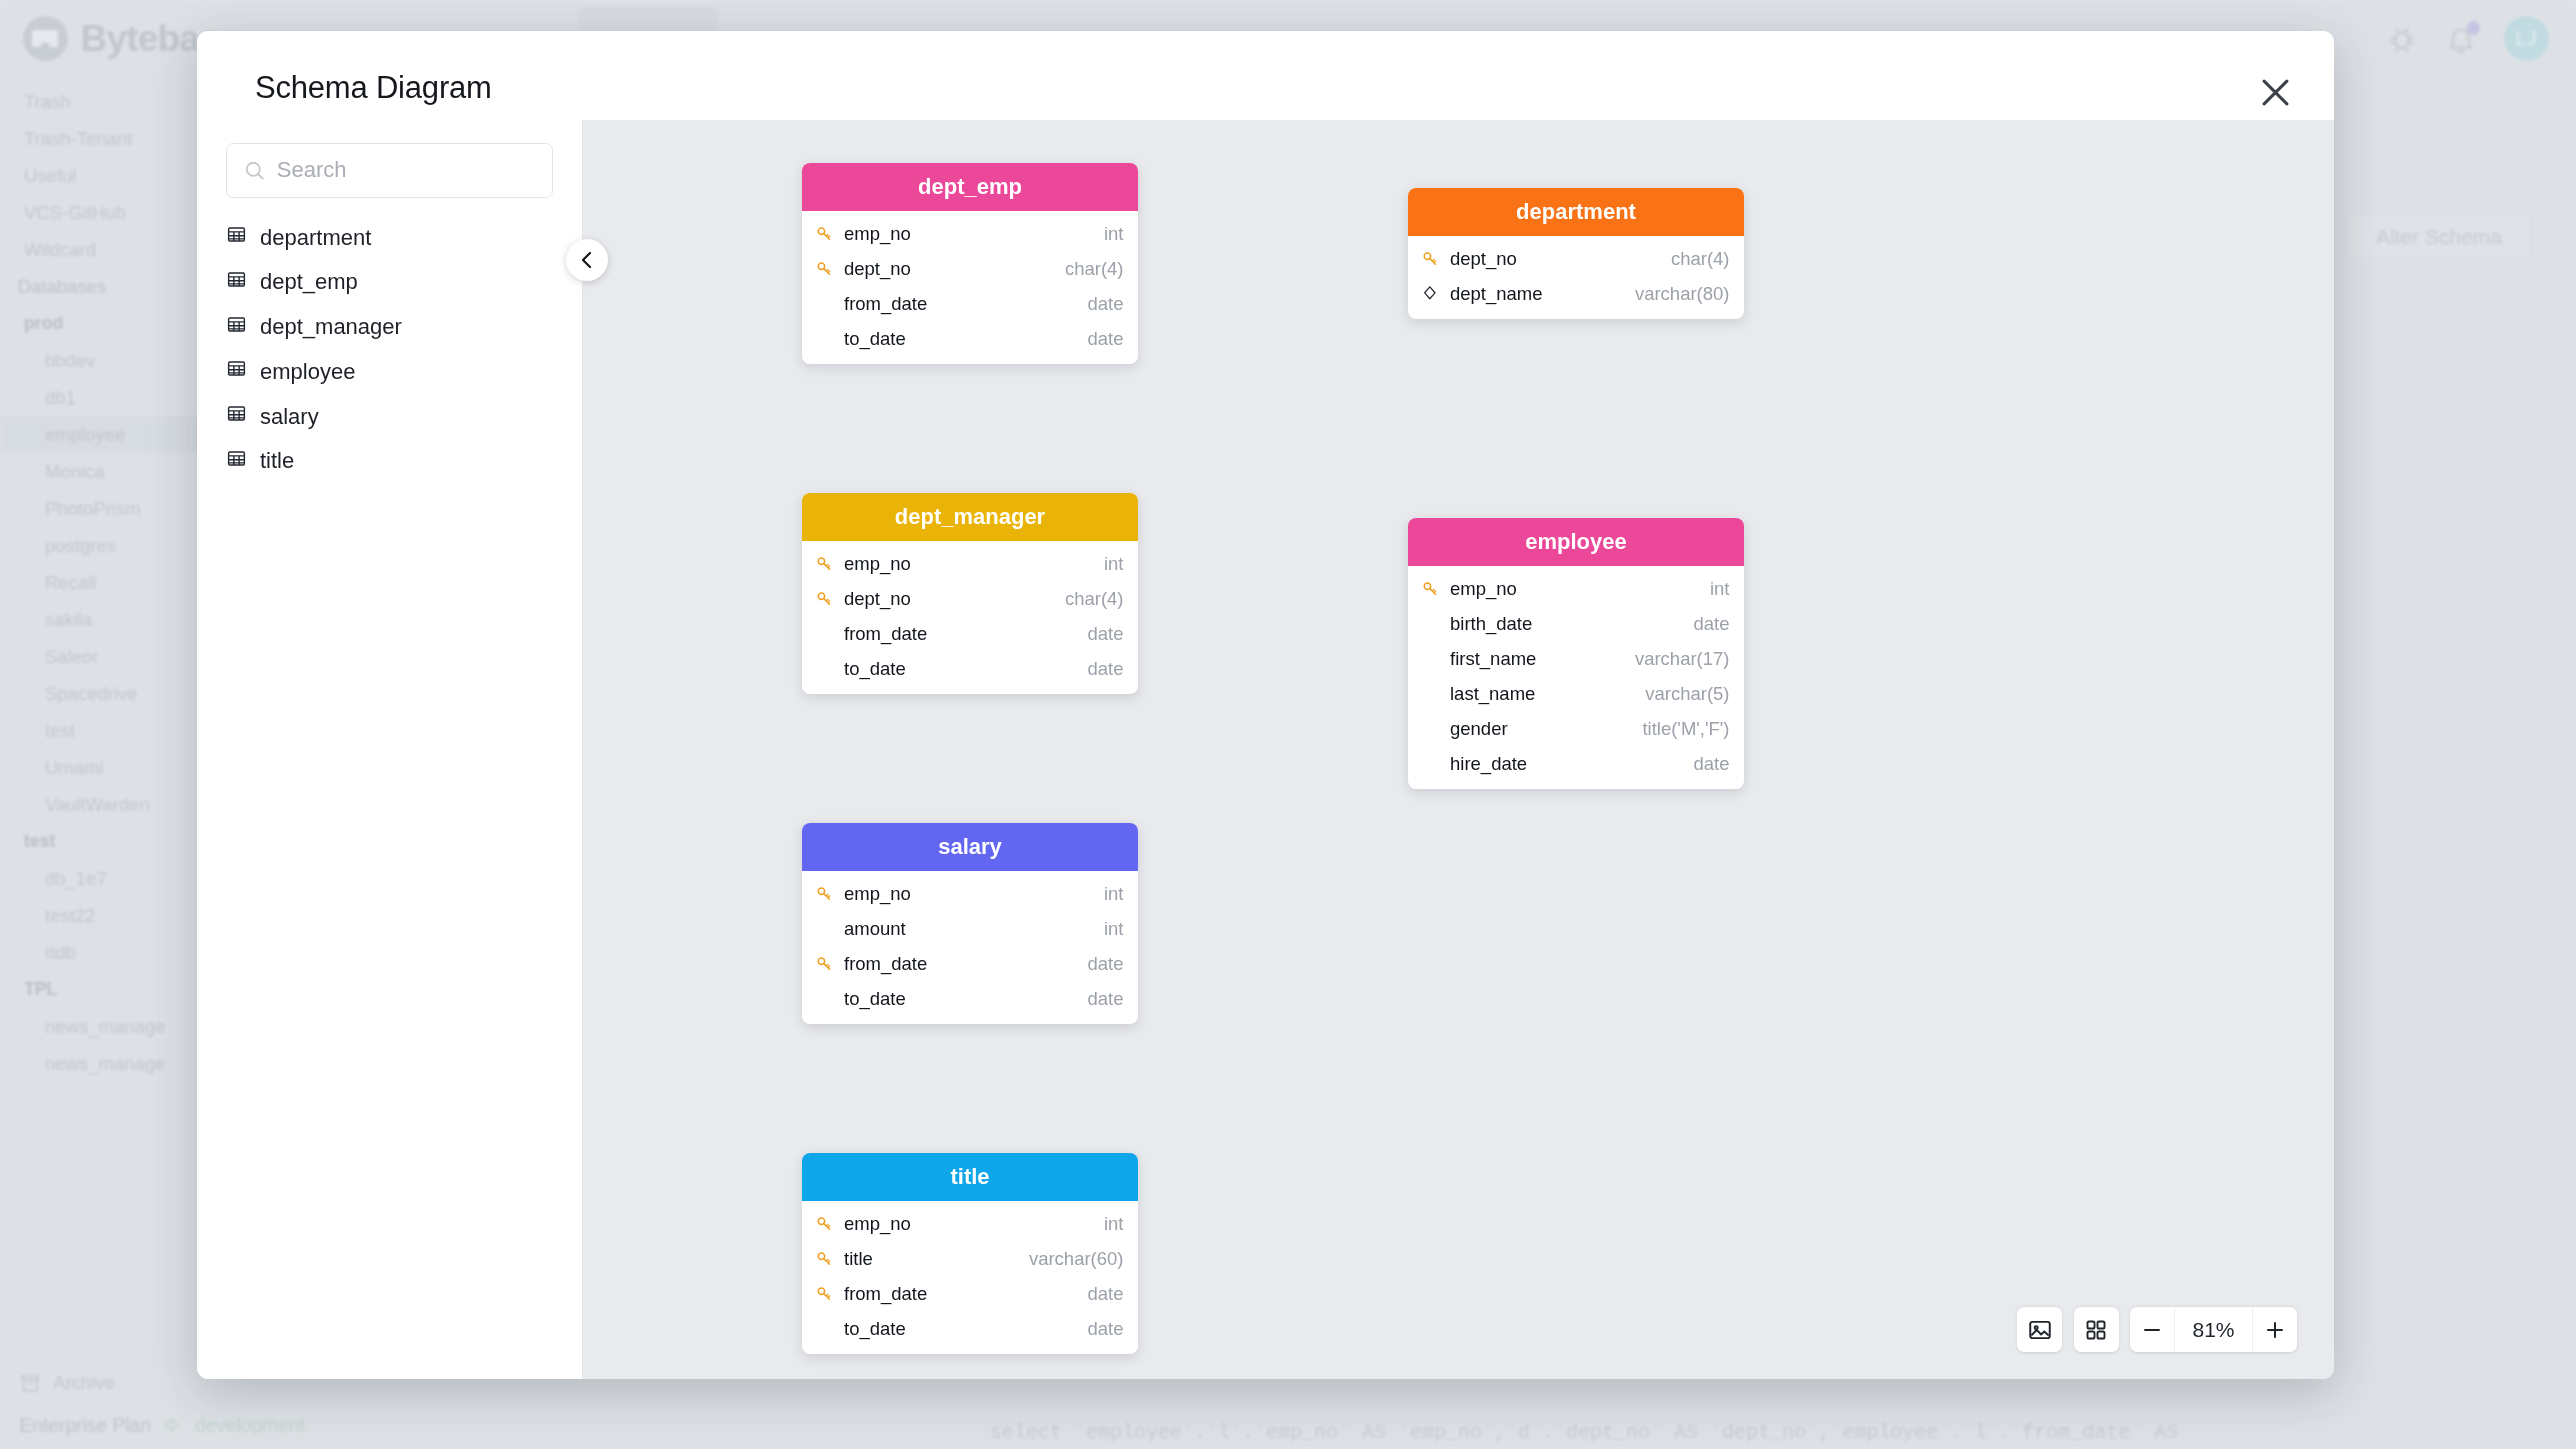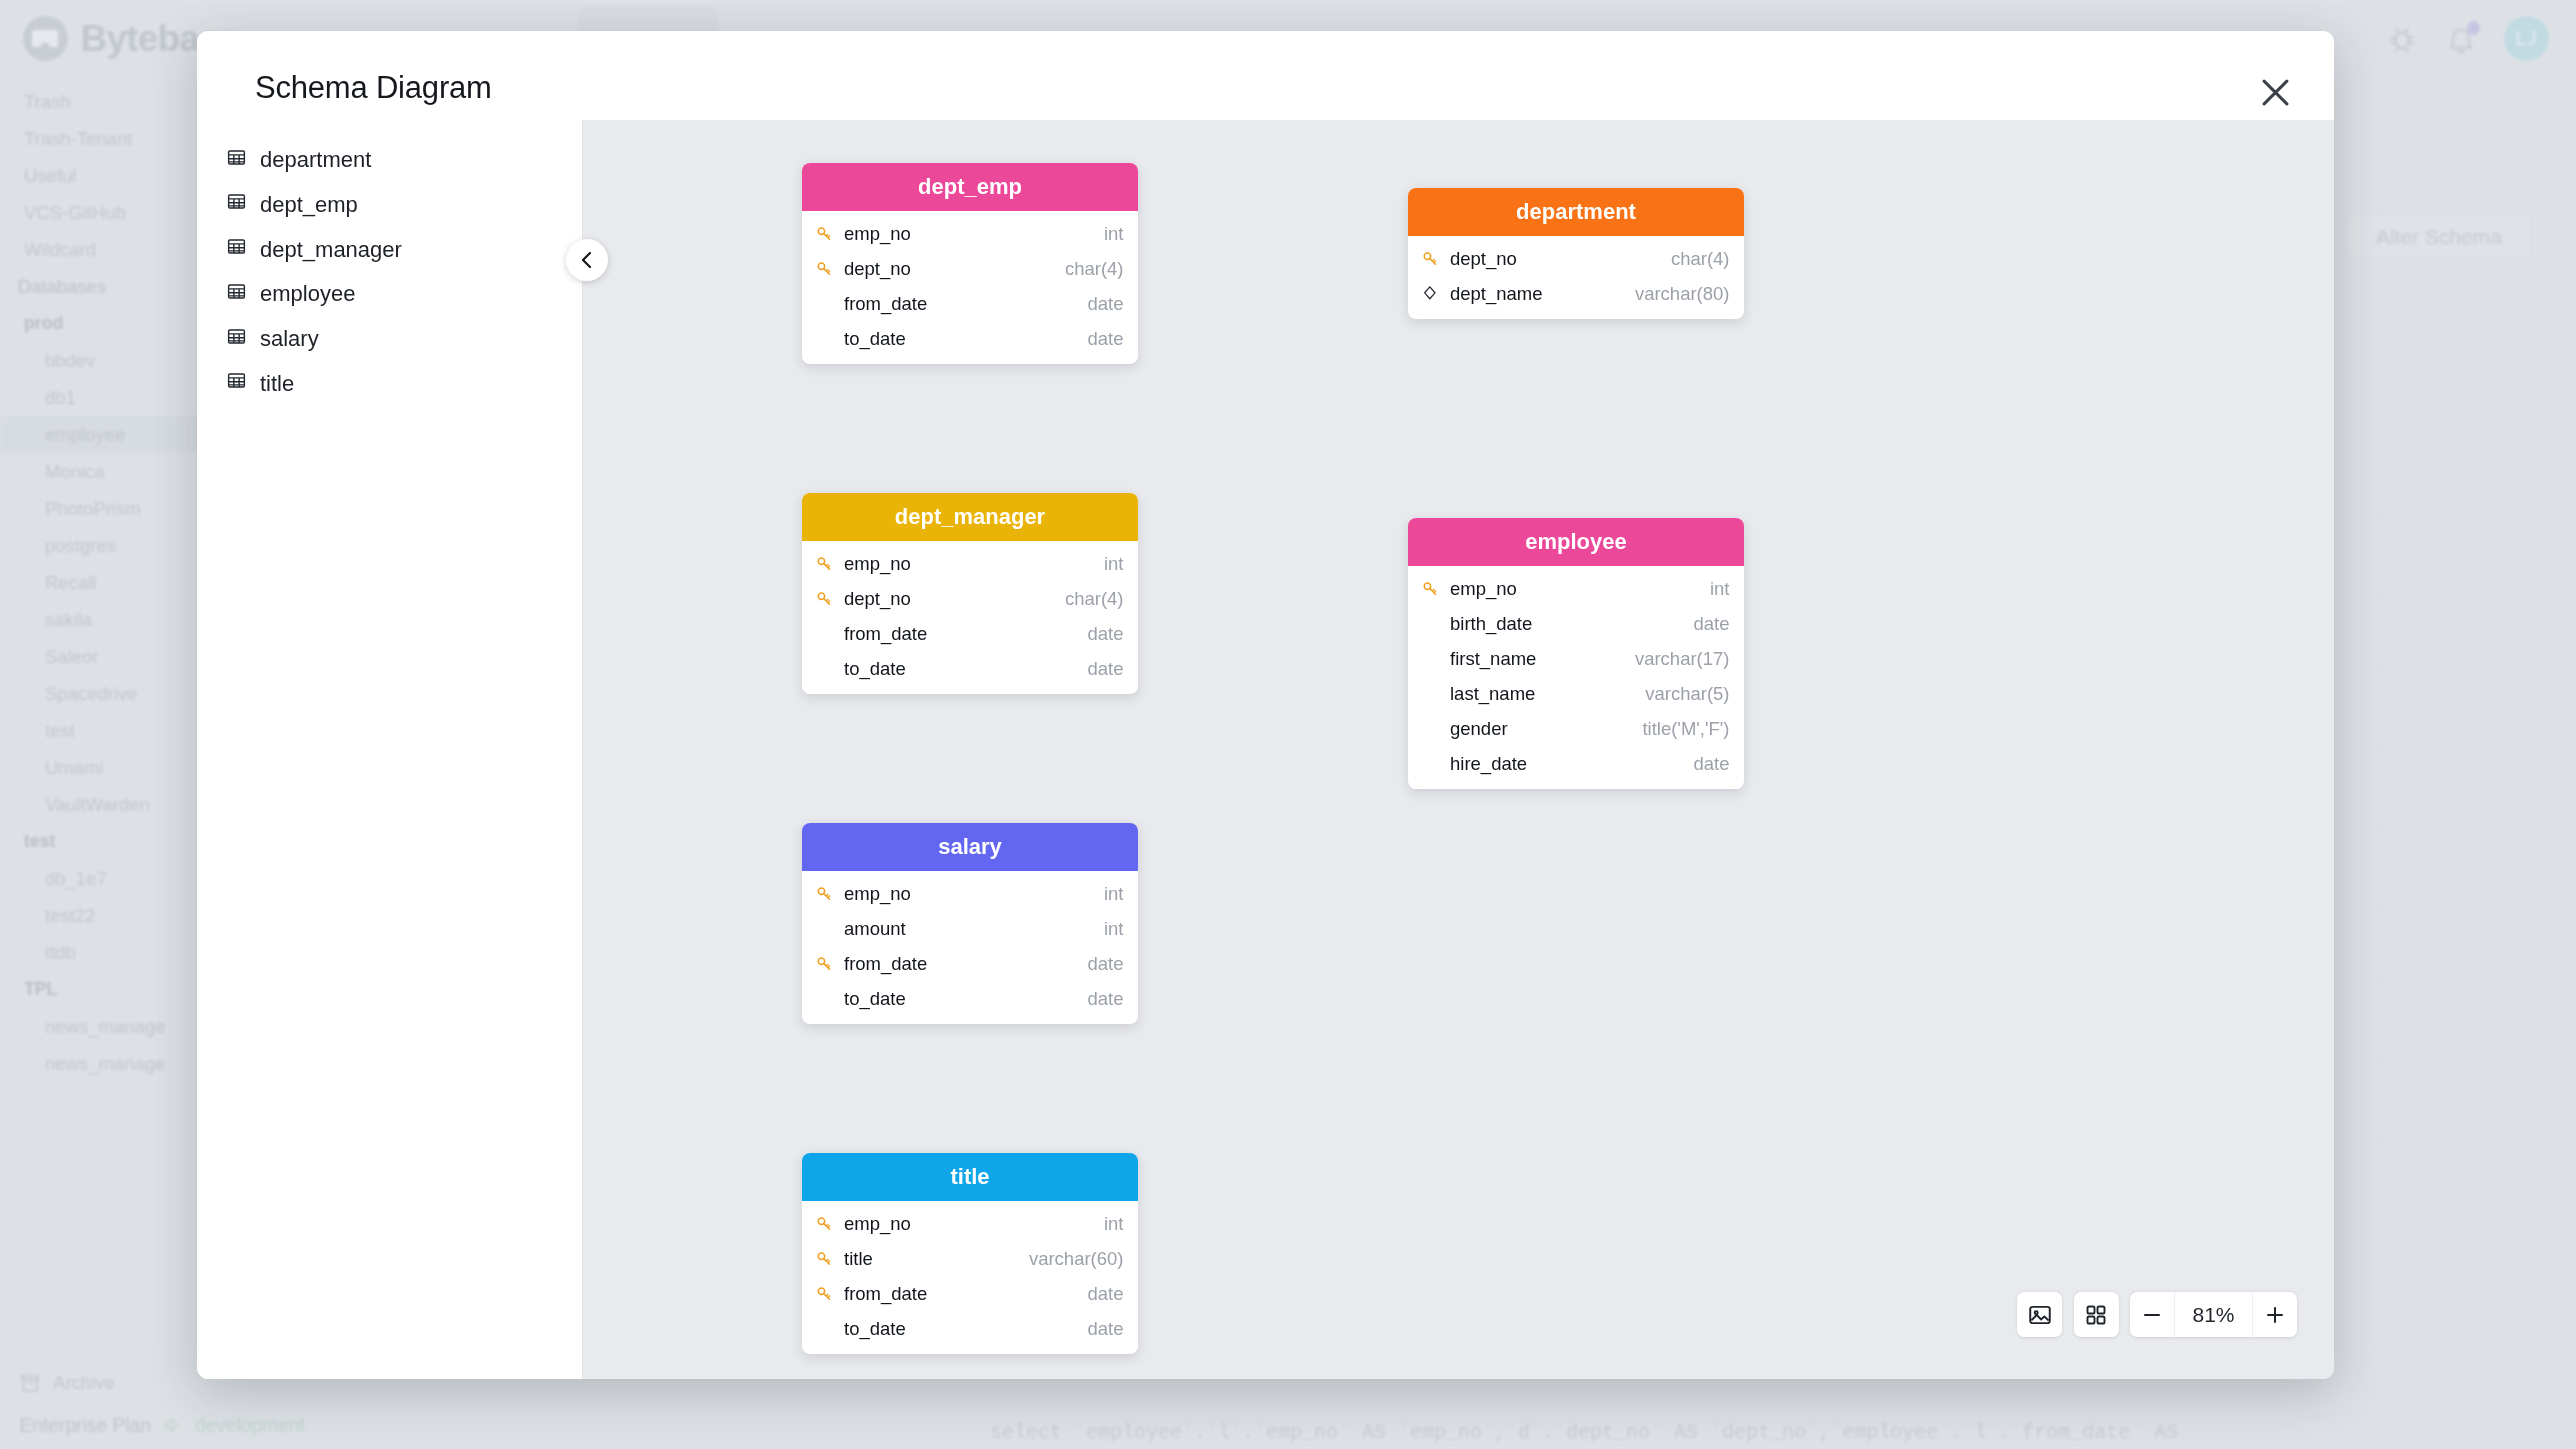--- a/index.html
+++ b/index.html
@@ -173,21 +173,21 @@
   .col-row {
     display: flex; align-items: center;
     padding: 4px 14.5px 4px 13px; font-size: 18.5px; line-height: 27px;
   }
   .col-icon { width: 21px; flex: 0 0 21px; margin-right: 8px; display: flex; align-items: center; }
   .col-name { color: #12161c; }
   .col-type { margin-left: auto; color: #9ca1a9; }
 
   
   #canvas-toolbar {
-    position: absolute; right: 37px; bottom: 42px;
+    position: absolute; right: 37px; bottom: 27px;
     display: flex; align-items: flex-start; gap: 11.3px; z-index: 7;
   }
   .tool-btn {
     width: 45px; height: 45px; background: #fff; border-radius: 7.2px;
     display: flex; align-items: center; justify-content: center;
     box-shadow: 0 0.8px 3.2px rgba(20,25,35,.12); cursor: pointer; color: #1f242b;
   }
   #zoom-group {
     display: flex; align-items: center; background: #fff; border-radius: 7.2px;
     box-shadow: 0 0.8px 3.2px rgba(20,25,35,.12); overflow: hidden; height: 45px;
@@ -293,20 +293,27 @@
   <div id="modal-header">
     <div id="modal-title">Schema Diagram</div>
     <div id="modal-close">
       <svg viewBox="0 0 24 24" width="39" height="39" fill="none" stroke="currentColor" stroke-width="1.9" stroke-linecap="round">
         <path d="M5 5l14 14M19 5L5 19"></path>
       </svg>
     </div>
   </div>
 
   <div id="table-panel">
+    <div id="search-wrap">
+      <svg viewBox="0 0 24 24" width="22.5" height="22.5" fill="none" stroke="currentColor" stroke-width="2">
+        <circle cx="11" cy="11" r="7"></circle>
+          <path d="M16.5 16.5L21 21" stroke-linecap="round"></path>
+      </svg>
+      <input id="search-input" type="text" placeholder="Search" style="">
+    </div>
     <div id="table-list">
         <div class="table-list-item">
           <span class="tbl-icon"><svg viewBox="0 0 24 24" width="21" height="21" fill="none" stroke="currentColor" stroke-width="1.6">
               <rect x="3" y="4.5" width="18" height="15" rx="1.4"></rect>
               <path d="M3 9h18M3 13.5h18M3 17h18M9 9v10.5M15 9v10.5"></path>
             </svg></span>
           <span>department</span>
         </div>
         <div class="table-list-item">
           <span class="tbl-icon"><svg viewBox="0 0 24 24" width="21" height="21" fill="none" stroke="currentColor" stroke-width="1.6">

